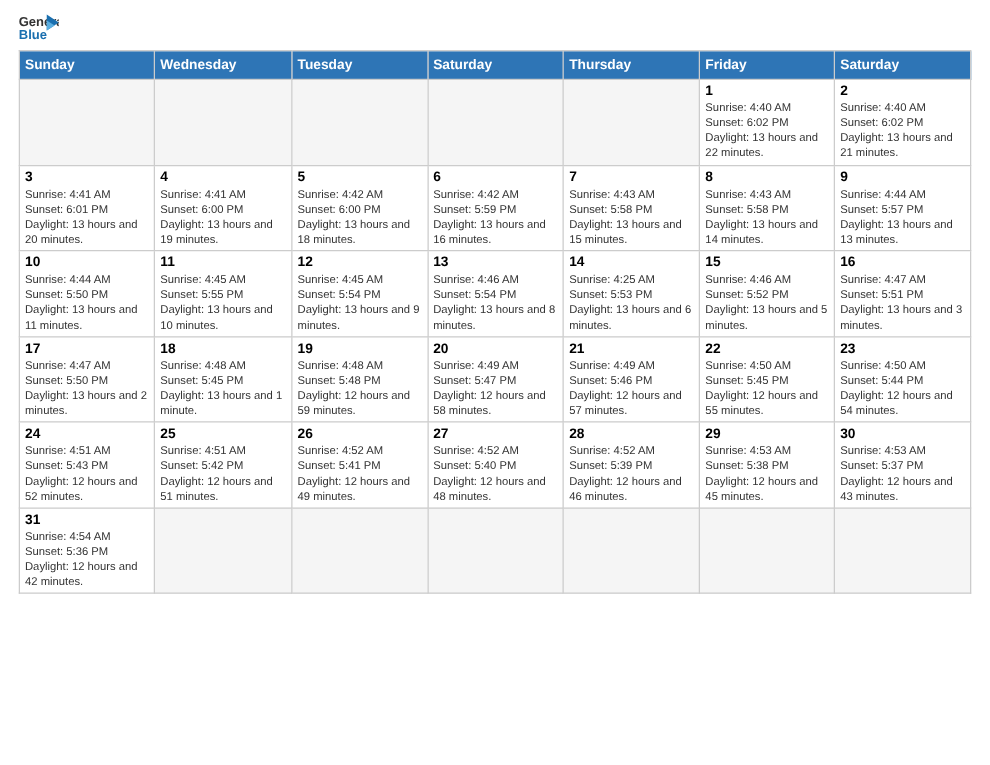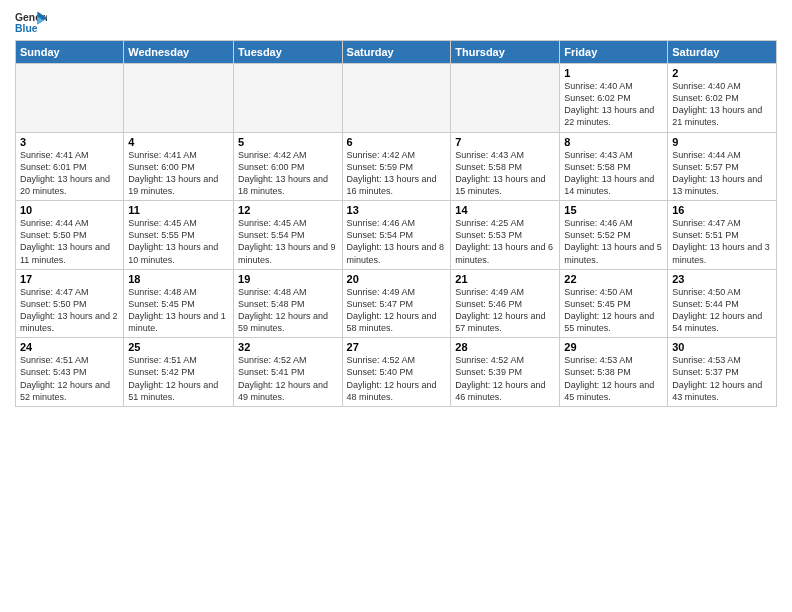--- a/index.html
+++ b/index.html
@@ -296,21 +296,21 @@
 and 52 minutes.</div>
           </td>
           <td>
             <div class="day-number">25</div>
             <div class="day-info">Sunrise: 4:51 AM
 Sunset: 5:42 PM
 Daylight: 12 hours
 and 51 minutes.</div>
           </td>
           <td>
-            <div class="day-number">32</div>
+            <div class="day-number">26</div>
             <div class="day-info">Sunrise: 4:52 AM
 Sunset: 5:41 PM
 Daylight: 12 hours
 and 49 minutes.</div>
           </td>
           <td>
             <div class="day-number">27</div>
             <div class="day-info">Sunrise: 4:52 AM
 Sunset: 5:40 PM
 Daylight: 12 hours
@@ -330,16 +330,31 @@
 Daylight: 12 hours
 and 45 minutes.</div>
           </td>
           <td>
             <div class="day-number">30</div>
             <div class="day-info">Sunrise: 4:53 AM
 Sunset: 5:37 PM
 Daylight: 12 hours
 and 43 minutes.</div>
           </td>
+        </tr>
+        <tr class="last-row">
+          <td>
+            <div class="day-number">31</div>
+            <div class="day-info">Sunrise: 4:54 AM
+Sunset: 5:36 PM
+Daylight: 12 hours
+and 42 minutes.</div>
+          </td>
+          <td class="empty"></td>
+          <td class="empty"></td>
+          <td class="empty"></td>
+          <td class="empty"></td>
+          <td class="empty"></td>
+          <td class="empty"></td>
         </tr>
       </tbody>
   </table>
 </div>
 
 </body></html>

